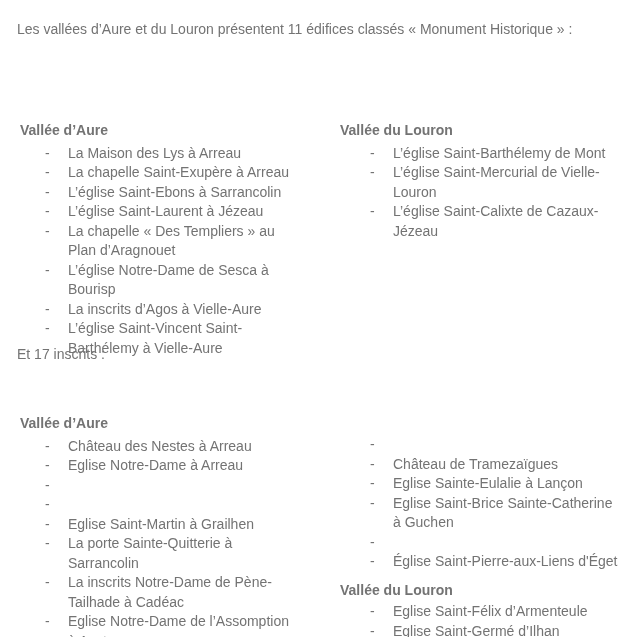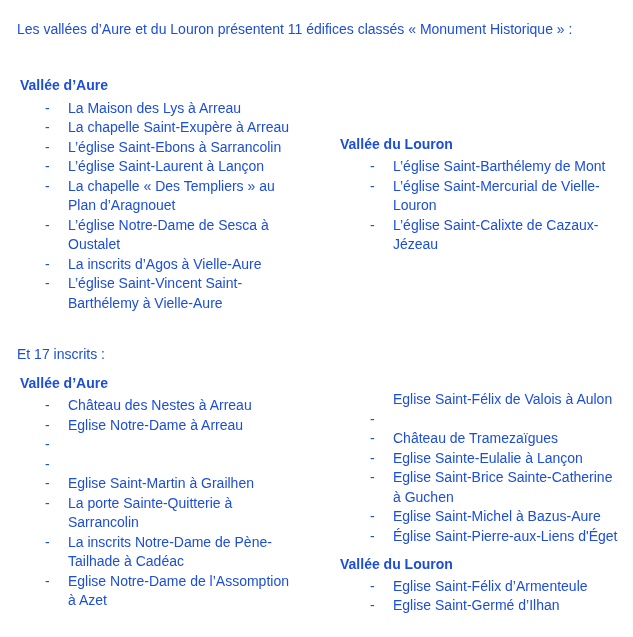--- a/index.html
+++ b/index.html
@@ -1,38 +1,39 @@
 <!DOCTYPE html>
 <html><head>
 <meta charset="utf-8">
 <style>
   html, body { margin: 0; padding: 0; background: #ffffff; }
   .page {
     position: relative;
     width: 633px;
     height: 637px;
     background: #ffffff;
-    color: #1d4ed8;
+    color: #737373;
     font-family: "Liberation Sans", sans-serif;
     font-size: 14px;
     line-height: 19.5px;
     overflow: hidden;
   }
   .intro {
     position: absolute;
     left: 17px;
     top: 6px;
     width: 606px;
   }
   .columns {
     position: absolute;
     left: 20px;
     width: 613px;
     display: flex;
-    align-items: center;
+    align-items: flex-start;
+    margin-top: 45px;
   }
   .sec1 { top: 76px; }
   .sec2 { top: 369px; }
   .col-left { width: 320px; flex: none; }
   .col-right { flex: 1; min-width: 0; }
   .heading {
     font-weight: bold;
     margin: 0 0 3px 0;
   }
   ul { list-style: none; margin: 0; padding: 0; }
@@ -71,31 +72,31 @@
         <li>
             <span class="marker">-</span>
             <span class="txt">La chapelle Saint-Exupère à Arreau</span>
           </li>
         <li>
             <span class="marker">-</span>
             <span class="txt">L’église Saint-Ebons à Sarrancolin</span>
           </li>
         <li>
             <span class="marker">-</span>
-            <span class="txt">L’église Saint-Laurent à Lançon</span>
+            <span class="txt">L’église Saint-Laurent à Jézeau</span>
           </li>
         <li>
             <span class="marker">-</span>
             <span class="txt">La chapelle « Des Templiers » au
 Plan d’Aragnouet</span>
           </li>
         <li>
             <span class="marker">-</span>
             <span class="txt">L’église Notre-Dame de Sesca à
-Oustalet</span>
+Bourisp</span>
           </li>
         <li>
             <span class="marker">-</span>
             <span class="txt">La inscrits d’Agos à Vielle-Aure</span>
           </li>
         <li>
             <span class="marker">-</span>
             <span class="txt">L’église Saint-Vincent Saint-
 Barthélemy à Vielle-Aure</span>
           </li>
@@ -160,41 +161,39 @@
             <span class="marker">-</span>
             <span class="txt">Eglise Notre-Dame de l’Assomption
 à Azet</span>
           </li>
       </ul>
     </div>
     <div class="col-right">
       <ul class="list-top">
         <li class="no-dash">
             <span class="marker"></span>
-            <span class="txt">Eglise Saint-Félix de Valois à Aulon</span>
           </li>
         <li>
             <span class="marker">-</span>
           </li>
         <li>
             <span class="marker">-</span>
             <span class="txt">Château de Tramezaïgues</span>
           </li>
         <li>
             <span class="marker">-</span>
             <span class="txt">Eglise Sainte-Eulalie à Lançon</span>
           </li>
         <li>
             <span class="marker">-</span>
             <span class="txt">Eglise Saint-Brice Sainte-Catherine
 à Guchen</span>
           </li>
         <li>
             <span class="marker">-</span>
-            <span class="txt">Eglise Saint-Michel à Bazus-Aure</span>
           </li>
         <li>
             <span class="marker">-</span>
             <span class="txt">Église Saint-Pierre-aux-Liens d'Éget</span>
           </li>
       </ul>
       <p class="heading">Vallée du Louron</p>
       <ul>
         <li>
             <span class="marker">-</span>

